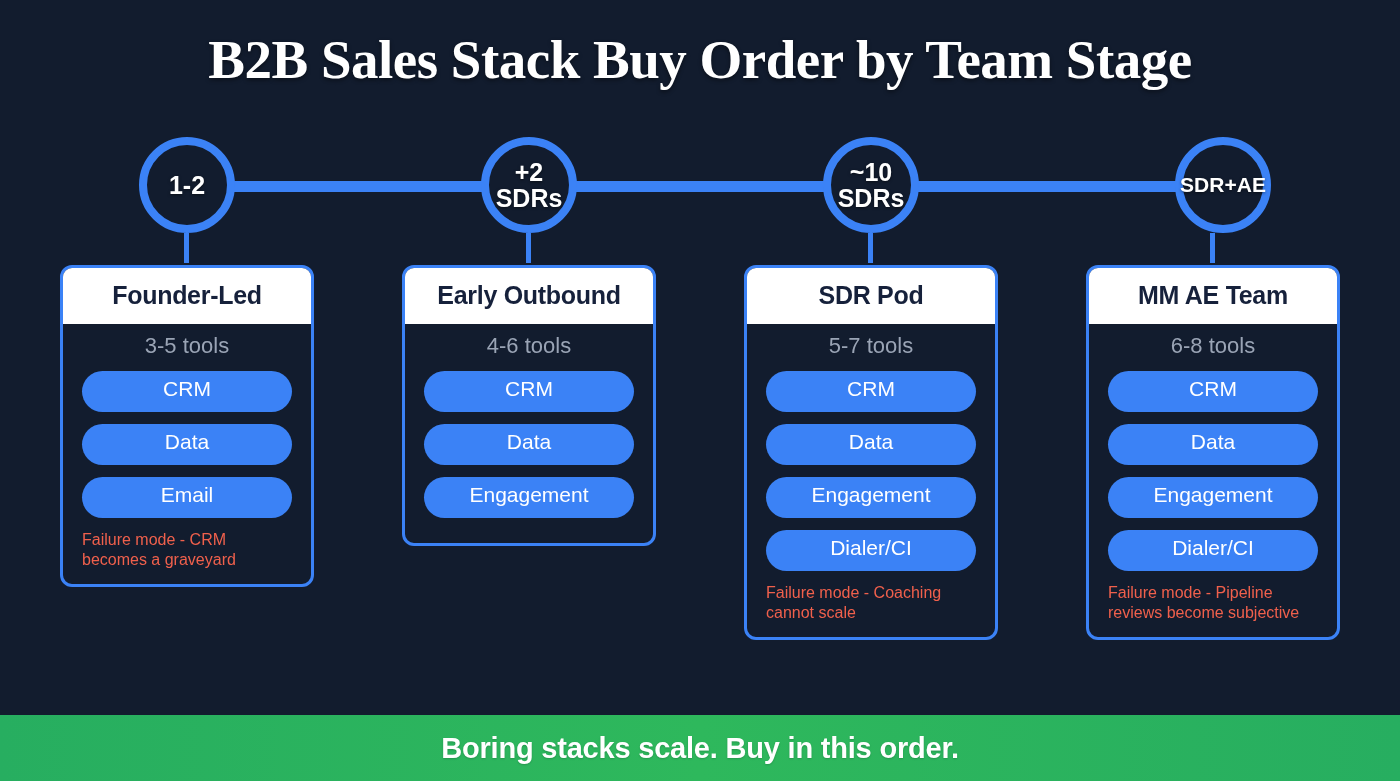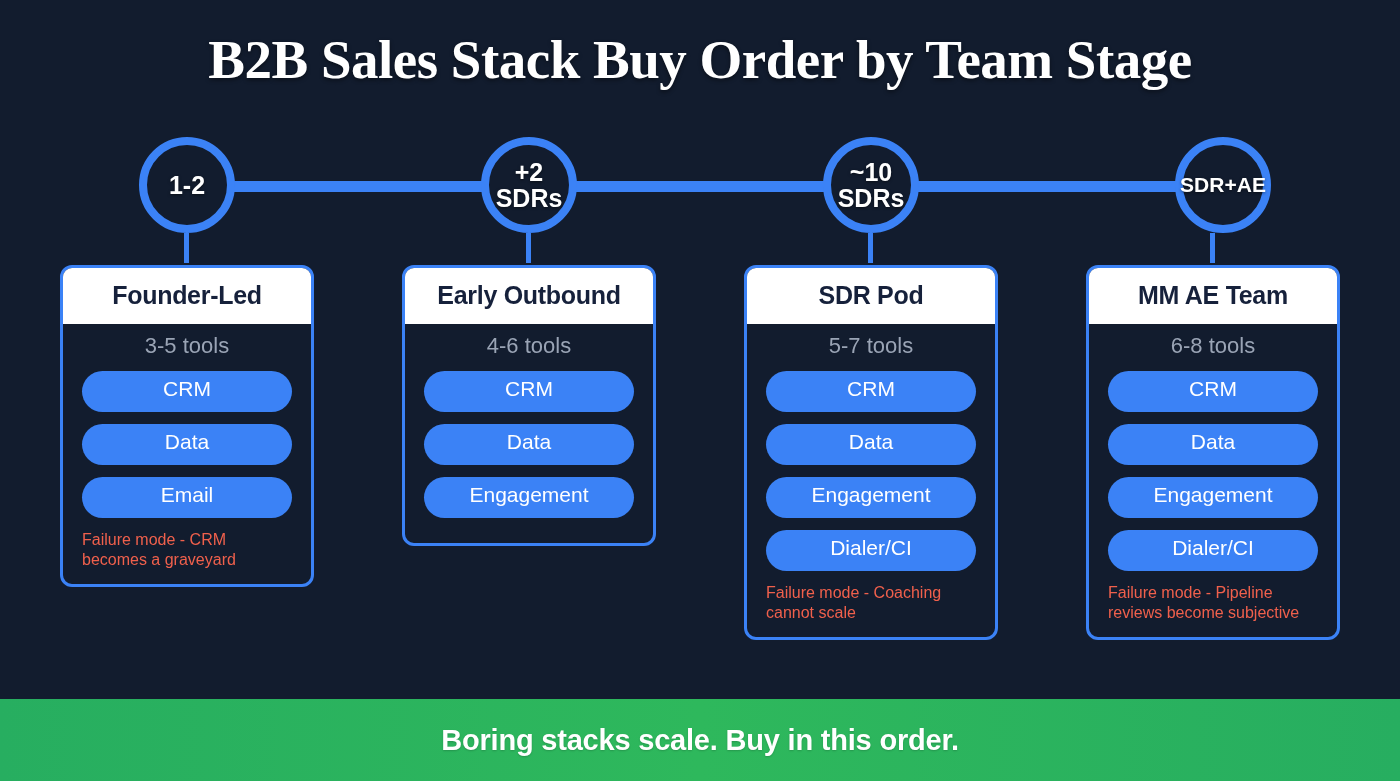--- a/index.html
+++ b/index.html
@@ -134,21 +134,21 @@
     line-height: 1.28;
     color: #f0604c;
   }
 
   
   .footer-banner {
     position: absolute;
     left: 0;
     bottom: 0;
     width: 1400px;
-    height: 82px;
+    height: 66px;
     background: linear-gradient(90deg, #27ae60 0%, #2eb85c 50%, #27ae60 100%);
     display: flex;
     align-items: center;
     justify-content: center;
   }
 
   .footer-text {
     font-size: 29px;
     font-weight: bold;
     color: #ffffff;

